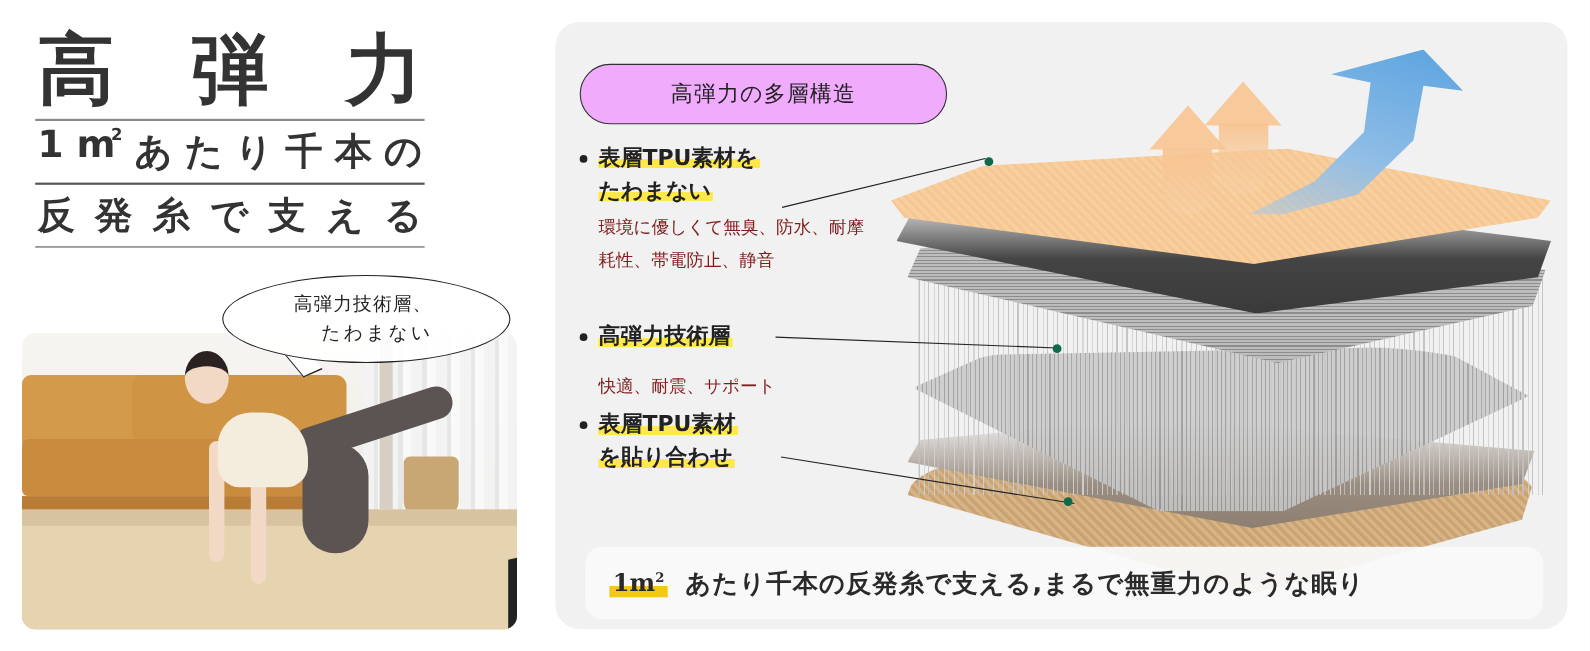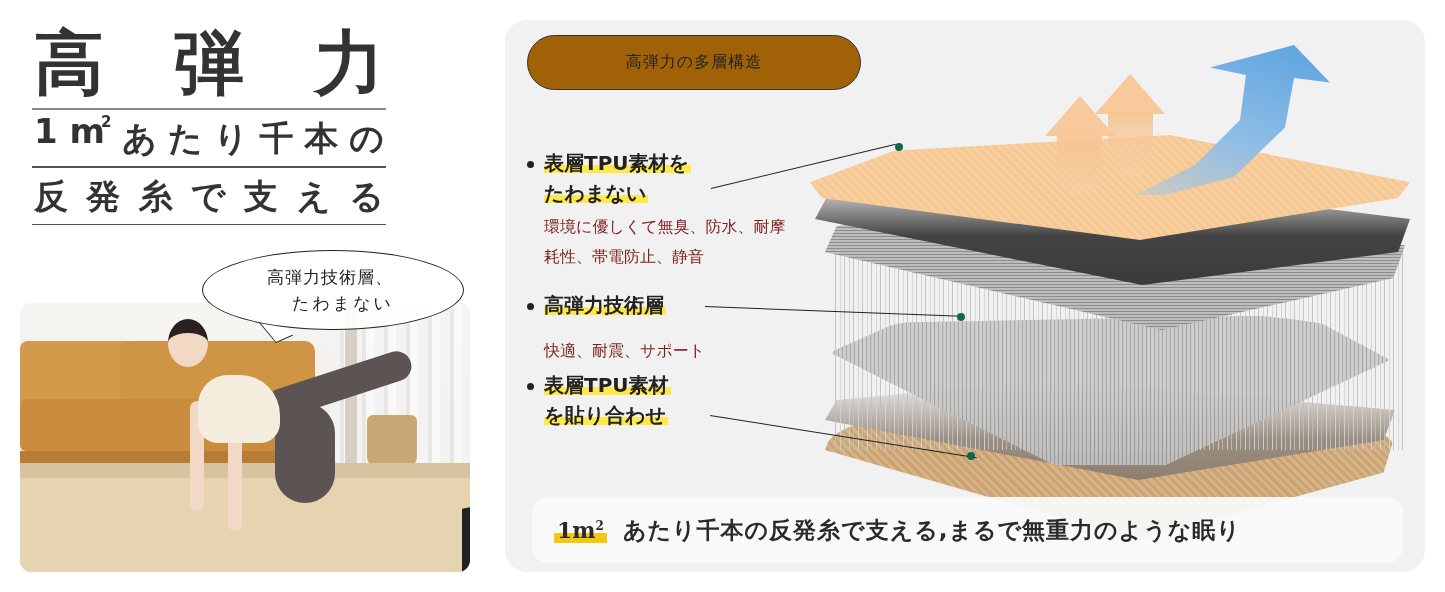--- a/index.html
+++ b/index.html
@@ -59,36 +59,36 @@
   .bubble .l2 { letter-spacing: 3px; margin-left: 20px; }
   .bubble-tail { position: absolute; left: 265px; top: 318px; width: 22px; height: 22px; z-index: 2;
     border-left: 1.5px solid #222; border-bottom: 1.5px solid #222; background: #fff; transform: skewX(25deg) rotate(-20deg); }
 
   
   .panel {
     position: absolute; left: 505px; top: 20px; width: 920px; height: 552px;
     background: #f1f1f1; border-radius: 22px; overflow: hidden;
   }
   .pill {
-    position: absolute; left: 22px; top: 15px; width: 334px; height: 55px;
-    border: 1.5px solid #333; border-radius: 28px; background: #a16207;
+    position: absolute; left: 22px; top: 38px; width: 334px; height: 55px;
+    border: 1.5px solid #333; border-radius: 28px; background: #f0abfc;
     display: flex; align-items: center; justify-content: center;
-    font-family: "DejaVu Serif", serif; font-size: 16px; color: #222; letter-spacing: 1px;
+    font-family: "DejaVu Serif", serif; font-size: 20px; color: #222; letter-spacing: 1px;
   }
   .feat { position: absolute; left: 22px; }
   .feat .title-wrap { display: flex; }
   .feat .bullet { width: 7px; height: 7px; border-radius: 50%; background: #222; margin: 13px 10px 0 0; flex: none; }
   .feat .title { font-size: 20px; font-weight: bold; color: #222; line-height: 30px; }
   .feat .title span {
     background: linear-gradient(180deg, transparent 58%, #ffe94a 58%, #ffe94a 92%, transparent 92%);
     padding-right: 2px;
   }
   .feat .desc { font-size: 16px; color: #7f1d1d; line-height: 30px; margin-left: 17px; margin-top: 4px; }
 
-  .f1 { top: 128px; }
+  .f1 { top: 108px; }
   .f2 { top: 270px; }
   .f3 { top: 350px; }
 
   .leader { position: absolute; height: 1.4px; background: #222; transform-origin: left center; z-index: 5; }
   .dot { position: absolute; width: 8px; height: 8px; border-radius: 50%; background: #0f6a4d; z-index: 6; }
 
   
   .illus { position: absolute; left: 300px; top: 20px; width: 620px; height: 520px; }
   .layer { position: absolute; border-radius: 30%; }
   .l-top {

